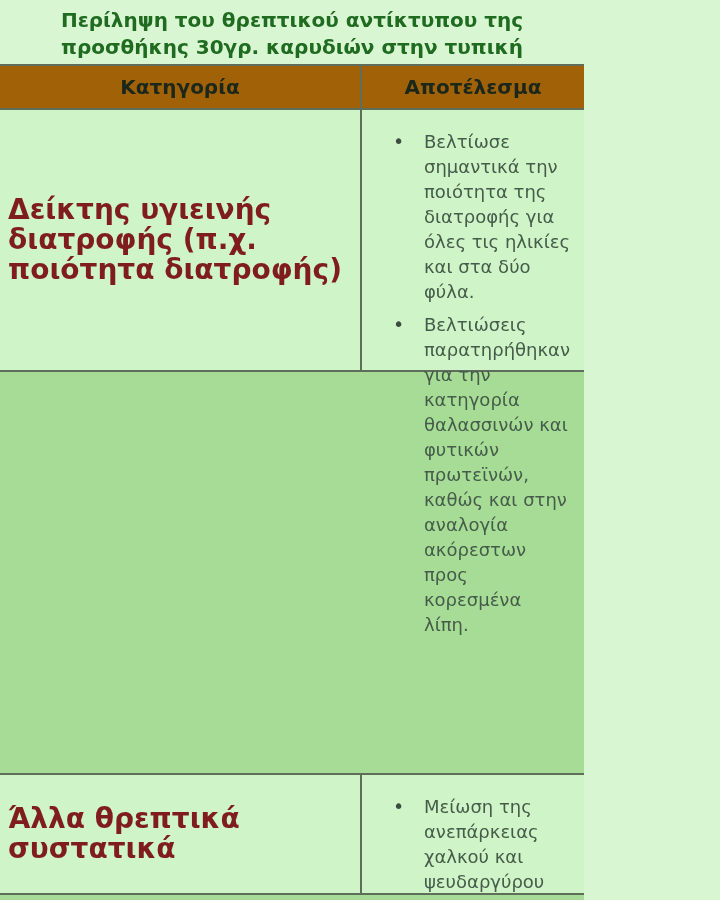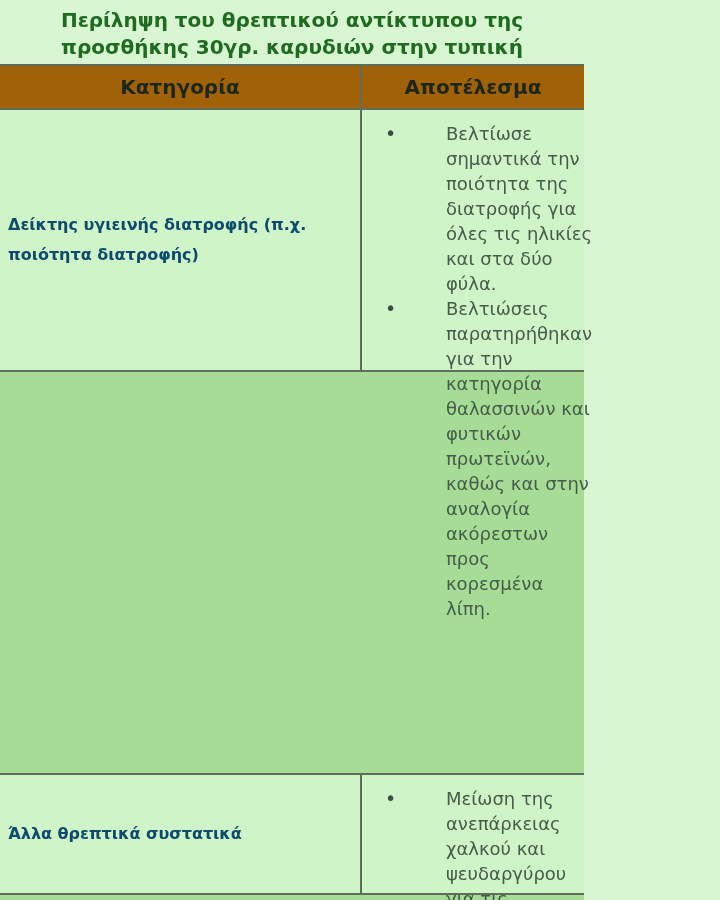--- a/index.html
+++ b/index.html
@@ -41,31 +41,31 @@
   .row-light { background: #cff4c7; }
   .row-medium { background: #a6dc96; }
   .r1 { height: 260px; }
   .r2 { height: 401px; }
   .r3 { height: 118px; }
 
   .cat-inner {
     height: 100%; box-sizing: border-box;
     display: flex; align-items: center;
     padding: 0 12px 0 8px;
-    font-weight: bold; font-size: 16px; line-height: 30px;
-    color: #0c4a6e;
+    font-weight: bold; font-size: 28px; line-height: 30px;
+    color: #7f1d1d;
   }
 
   .res-list {
     margin: 0; padding: 11px 20px 0 0;
     list-style: none;
     font-size: 18px; line-height: 25px;
     color: #465c4a;
   }
-  .res-list li { position: relative; padding-left: 84px; margin: 0; }
+  .res-list li { position: relative; padding-left: 54px; margin: 8px; }
   .res-list li::before {
     content: "\2022";
     position: absolute; left: 23px; top: 0;
     font-size: 19px; color: #3a4e3e;
   }
 
   
   .bottom-sliver { height: 5px; background: #a6dc96; }
 </style>
 </head>

